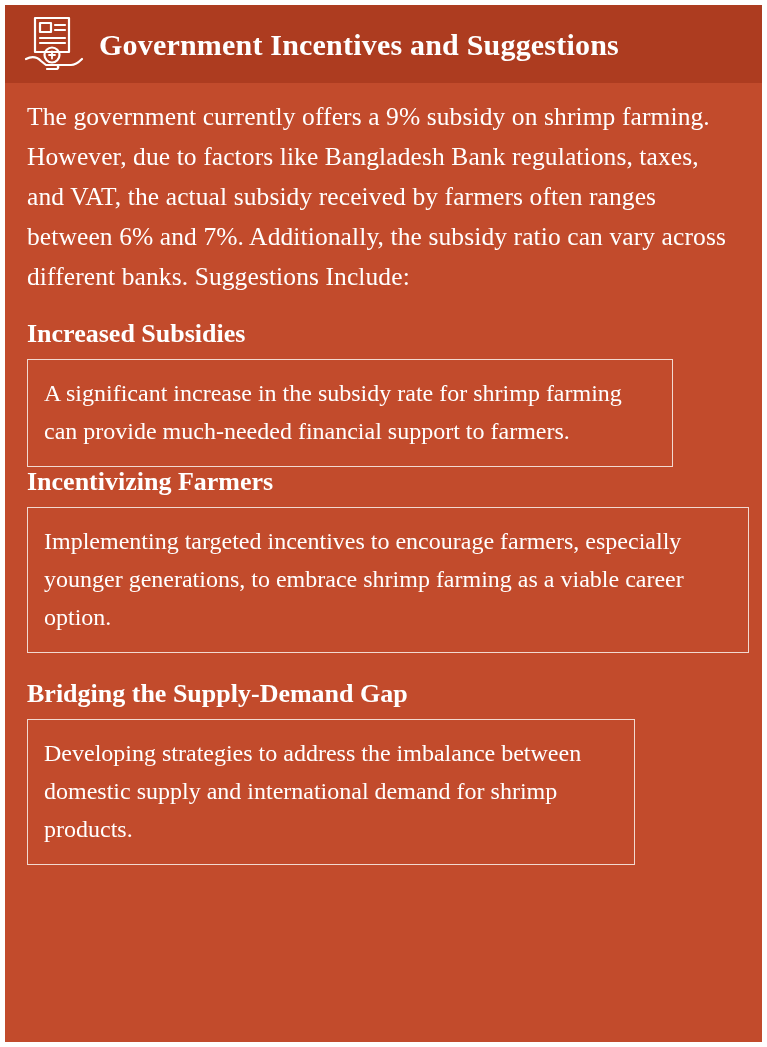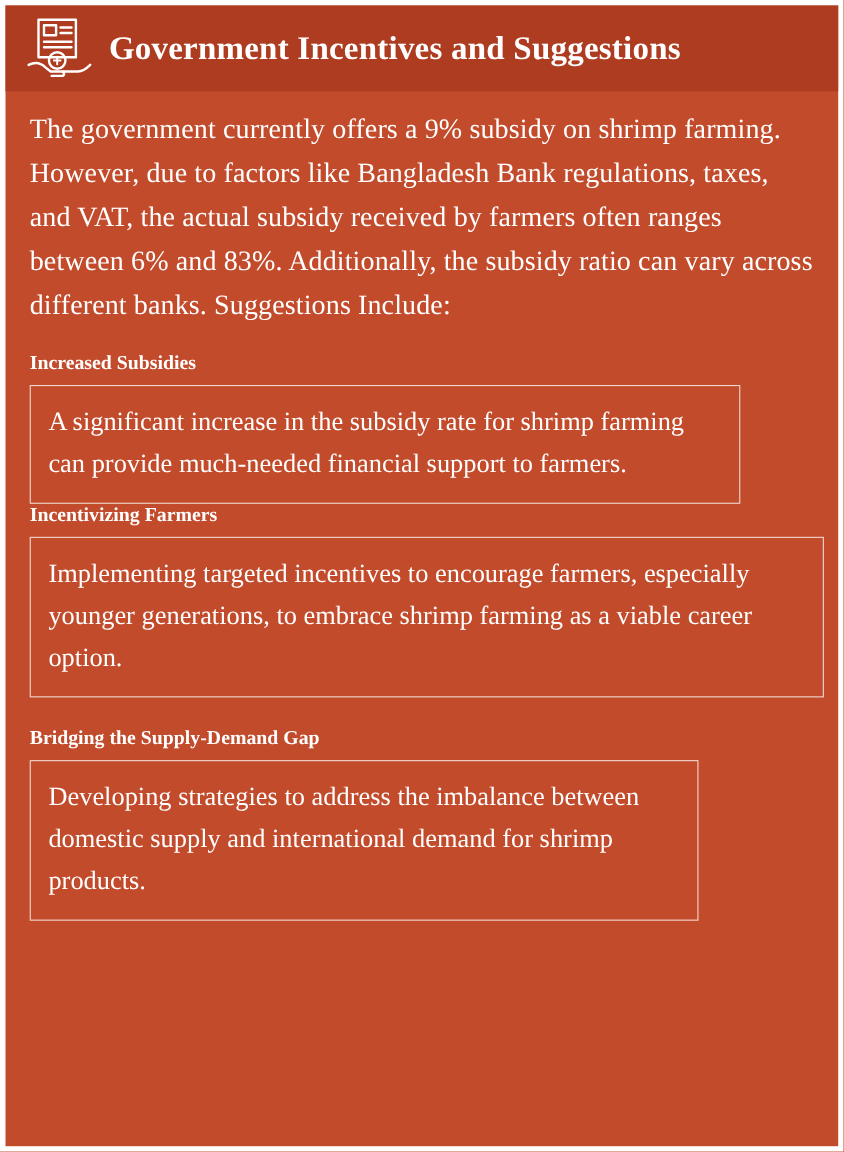--- a/index.html
+++ b/index.html
@@ -55,21 +55,21 @@
     box-sizing: border-box;
     flex: 1 1 auto;
   }
   .intro {
     font-size: 25.5px;
     line-height: 40px;
     margin: 0 0 22px 0;
     letter-spacing: 0.1px;
   }
   .section-heading {
-    font-size: 18px;
+    font-size: 26px;
     font-weight: bold;
     margin: 0 0 10px 0;
     line-height: 1.15;
   }
   .section-heading.second { }
   .section-heading.third  { margin-top: 26px; }
   .box {
     border: 1px solid #f2d9d0;
     box-sizing: border-box;
     padding: 14px 16px 16px 16px;
@@ -102,21 +102,21 @@
           <path d="M2 44 c6 -3 11 -2 15 2 l5 4 h10 c3 0 3 4 0 4 h-9"></path>
           <path d="M33 50 h14 c4 0 8 -3 11 -6"></path>
         </g>
       </svg>
     </div>
     <div class="header-title">Government Incentives and Suggestions</div>
   </div>
 
   <div class="content">
 
-    <p class="intro">The government currently offers a 9% subsidy on shrimp farming. However, due to factors like Bangladesh Bank regulations, taxes, and VAT, the actual subsidy received by farmers often ranges between 6% and 83%. Additionally, the subsidy ratio can vary across different banks. Suggestions Include:</p>
+    <p class="intro">The government currently offers a 9% subsidy on shrimp farming. However, due to factors like Bangladesh Bank regulations, taxes, and VAT, the actual subsidy received by farmers often ranges between 6% and 7%. Additionally, the subsidy ratio can vary across different banks. Suggestions Include:</p>
 
     <h2 class="section-heading">Increased Subsidies</h2>
     <div class="box box-1">
       <p class="box-text">A significant increase in the subsidy rate for shrimp farming can provide much-needed financial support to farmers.</p>
     </div>
 
     <h2 class="section-heading second">Incentivizing Farmers</h2>
     <div class="box box-2">
       <p class="box-text">Implementing targeted incentives to encourage farmers, especially younger generations, to embrace shrimp farming as a viable career option.</p>
     </div>

